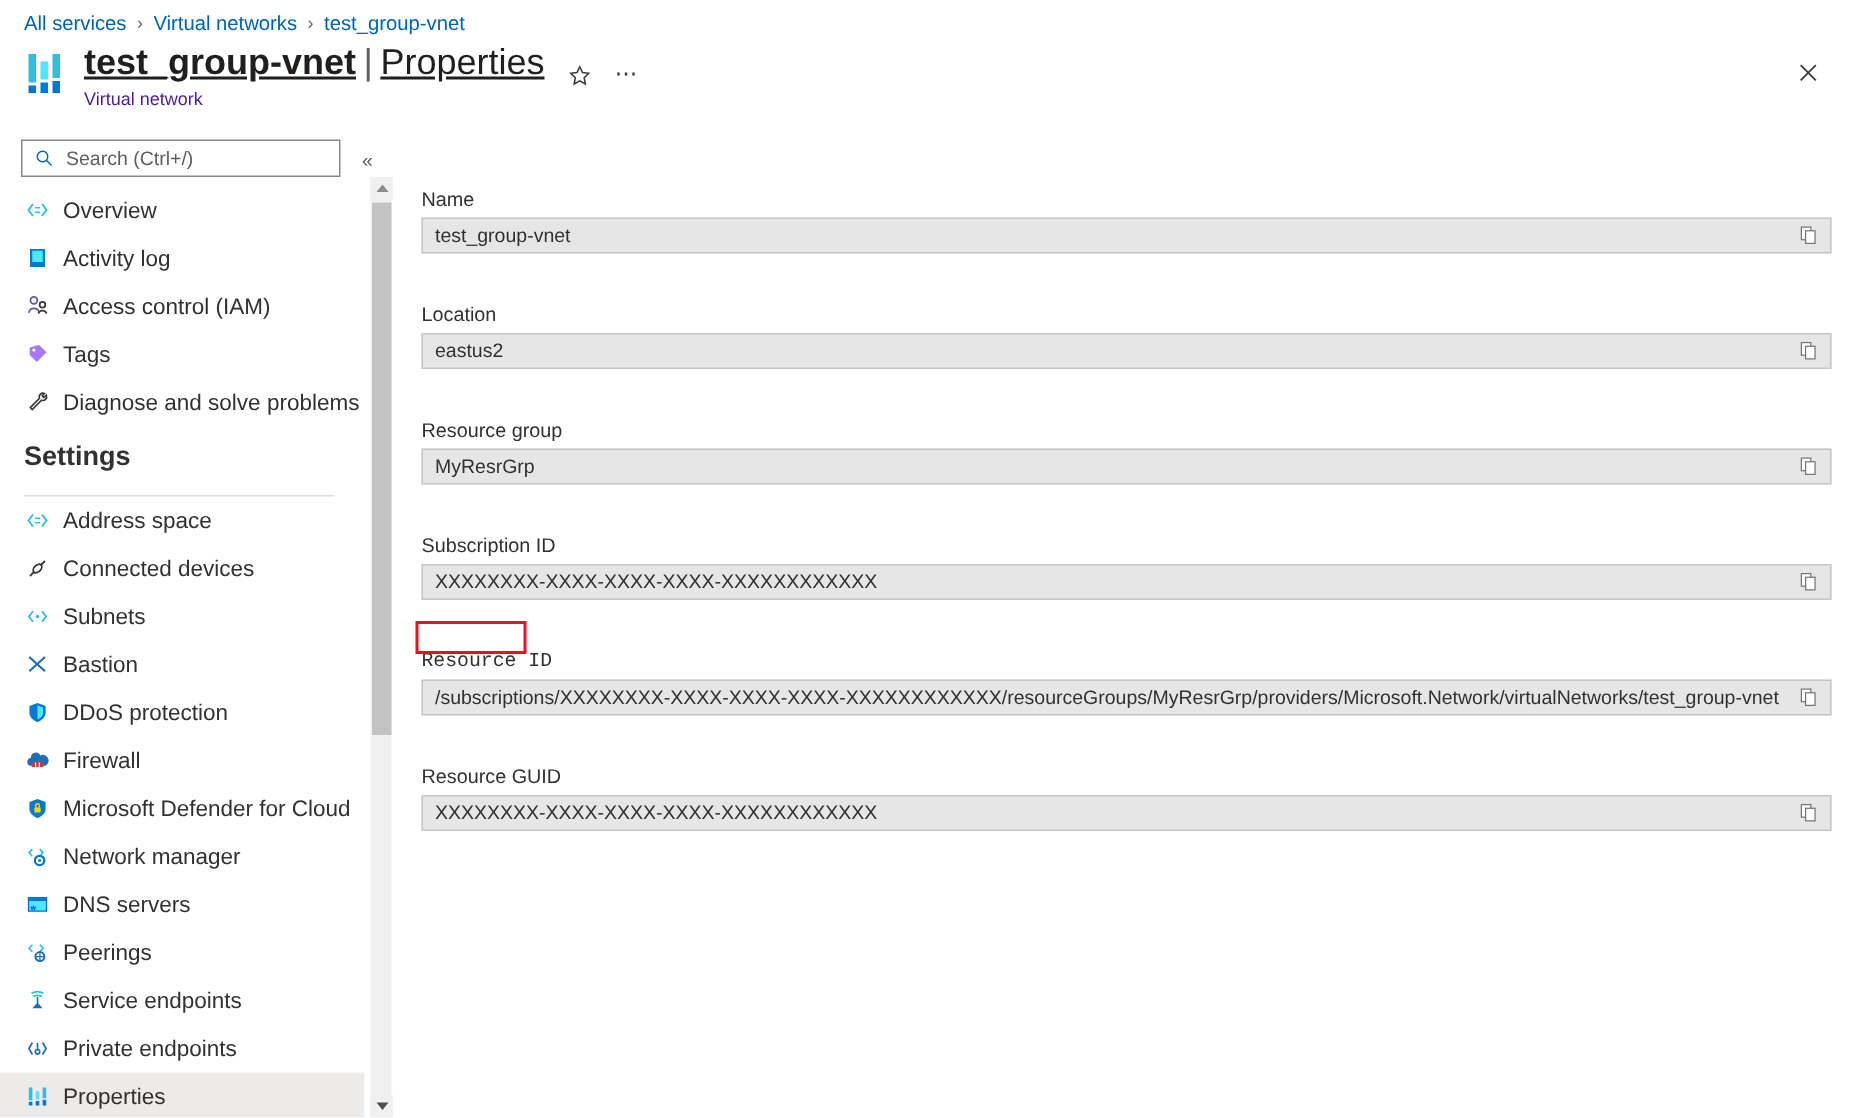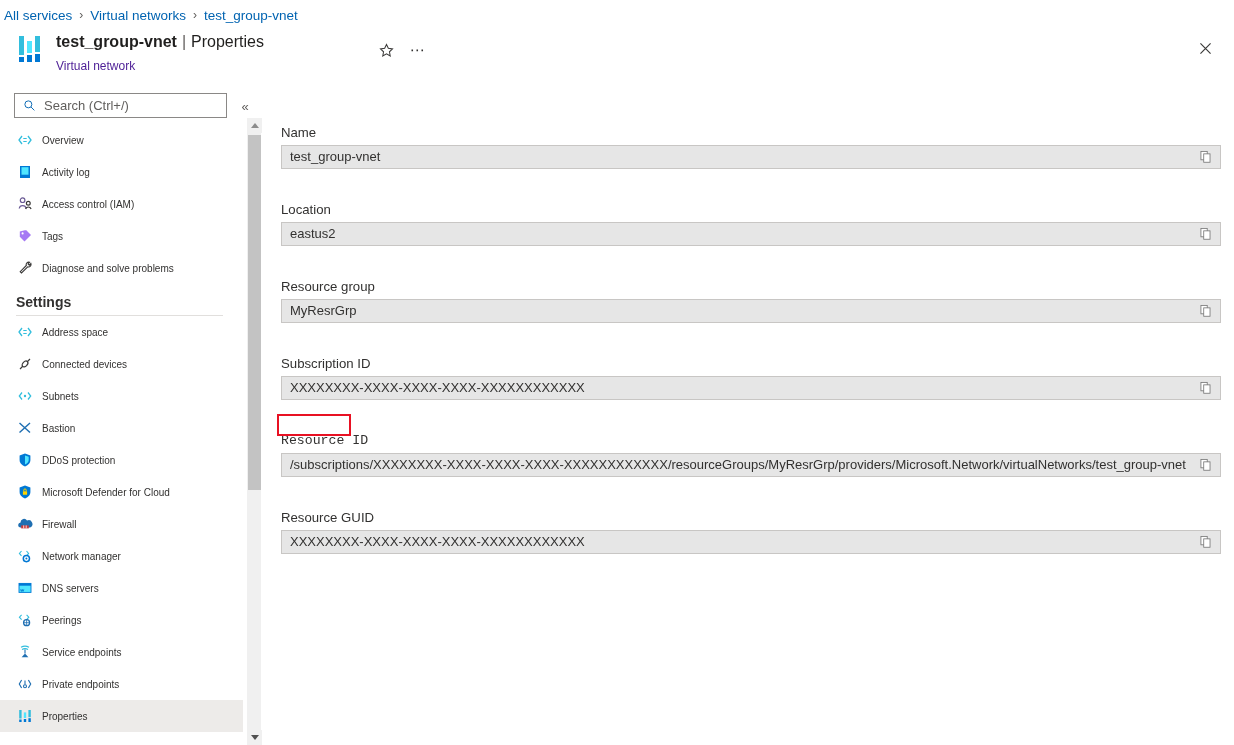--- a/index.html
+++ b/index.html
@@ -9,40 +9,41 @@
     background: #ffffff;
     font-family: "Liberation Sans", sans-serif;
     font-size: 13px;
     color: #323130;
     overflow: hidden;
   }
   #app { position: relative; width: 1234px; height: 745px; }
 
   
   .breadcrumb {
-    position: absolute; left: 4px; top: 5px;
+    position: absolute; left: 16px; top: 5px;
     display: flex; align-items: center;
     font-size: 13.5px;
     height: 20px;
   }
   .crumb { color: #0063b1; cursor: pointer; white-space: nowrap; }
   .crumb-sep { color: #605e5c; margin: 0 7px; font-size: 12px; }
 
   
   .title-row {
     position: absolute; left: 16px; top: 28px;
     display: flex; align-items: flex-start;
     height: 46px;
   }
   .res-icon { width: 30px; height: 34px; margin-right: 10px; margin-top: 4px; flex: 0 0 auto; }
   .title-texts { display: flex; flex-direction: column; }
   .title-main {
-    font-size: 16px; line-height: 28px;
+    font-size: 24px; line-height: 28px;
     color: #201f1e; white-space: nowrap;
     font-weight: 600;
+    text-decoration: underline;
   }
   .title-main .sep { font-weight: 400; color: #605e5c; margin: 0 5px; }
   .title-main .sub-title { font-weight: 400; color: #201f1e; }
   .title-sub { font-size: 12px; color: #4c1d95; margin-top: 3px; }
 
   .hdr-actions {
     position: absolute; left: 372px; top: 36px;
     display: flex; align-items: center; gap: 4px;
   }
   .hdr-btn {
@@ -94,38 +95,38 @@
 
   .navlist {
     position: absolute; left: 0; top: 36px;
     width: 243px; height: 621px;
     overflow: hidden;
   }
   .nav-item {
     display: flex; align-items: center;
     height: 32px; padding-left: 16px;
     cursor: pointer;
-    font-size: 10px; color: #323130;
+    font-size: 15px; color: #323130;
     position: relative;
   }
   .nav-item.selected { background: #edebe9; }
   .nav-ico {
     width: 17px; height: 17px; flex: 0 0 auto;
     margin-right: 9px;
     display: flex; align-items: center; justify-content: center;
   }
   .nav-label { white-space: nowrap; }
 
   .nav-section {
     padding-left: 16px; padding-right: 20px;
     margin-top: 10px;
   }
   .nav-section-title {
-    font-size: 14px; font-weight: 700; color: #323130;
-    margin-bottom: 5px;
+    font-size: 18px; font-weight: 700; color: #323130;
+    margin-bottom: 15px;
   }
   .nav-section-rule { height: 1px; background: #e1dfdd; width: 207px; }
 
   
   .sb-track {
     position: absolute; left: 246px; top: 118px;
     width: 15px; height: 627px;
     background: #f0f0f0;
     border-left: 1px solid #ffffff;
   }
@@ -367,37 +368,37 @@
             <path d="M8 1.6 L13.4 3.6 V8 c0 3.2-2.6 5.3-5.4 6.4 C5.2 13.3 2.6 11.2 2.6 8 V3.6z" fill="#0078d4"></path>
             <path d="M8 3.4 L11.7 4.7 V8 c0 2.3-1.8 3.8-3.7 4.6z" fill="#50e6ff"></path>
           </svg>
         </span>
         <span class="nav-label">DDoS protection</span>
       </div>
 
       <div class="nav-item">
         <span class="nav-ico">
           <svg viewBox="0 0 16 16" width="16" height="16">
+            <path d="M3.1 11.5 a2.6 2.6 0 0 1 .5-5.1 A3.4 3.4 0 0 1 10 4.6 a2.9 2.9 0 0 1 3.2 6.9z" fill="#1f6fb2"></path>
+            <rect x="4.2" y="9.4" width="7.6" height="3" fill="#c93b3b"></rect>
+            <path d="M6.7 9.4 v3 M9.2 9.4 v3" stroke="#ffffff" stroke-width="0.8"></path>
+          </svg>
+        </span>
+        <span class="nav-label">Firewall</span>
+      </div>
+
+      <div class="nav-item">
+        <span class="nav-ico">
+          <svg viewBox="0 0 16 16" width="16" height="16">
             <path d="M8 1.6 L13.4 3.6 V8 c0 3.2-2.6 5.3-5.4 6.4 C5.2 13.3 2.6 11.2 2.6 8 V3.6z" fill="#0078d4"></path>
             <rect x="5.9" y="7.2" width="4.2" height="3.5" rx="0.5" fill="#ffd400"></rect>
             <path d="M6.8 7.2 V6.1 a1.2 1.2 0 0 1 2.4 0 V7.2" fill="none" stroke="#ffd400" stroke-width="1"></path>
           </svg>
         </span>
         <span class="nav-label">Microsoft Defender for Cloud</span>
-      </div>
-
-      <div class="nav-item">
-        <span class="nav-ico">
-          <svg viewBox="0 0 16 16" width="16" height="16">
-            <path d="M3.1 11.5 a2.6 2.6 0 0 1 .5-5.1 A3.4 3.4 0 0 1 10 4.6 a2.9 2.9 0 0 1 3.2 6.9z" fill="#1f6fb2"></path>
-            <rect x="4.2" y="9.4" width="7.6" height="3" fill="#c93b3b"></rect>
-            <path d="M6.7 9.4 v3 M9.2 9.4 v3" stroke="#ffffff" stroke-width="0.8"></path>
-          </svg>
-        </span>
-        <span class="nav-label">Firewall</span>
       </div>
 
       <div class="nav-item">
         <span class="nav-ico">
           <svg viewBox="0 0 16 16" width="16" height="16">
             <path d="M4.5 3 L2.4 5.4 L4.5 7.8 M9.5 3 L11.6 5.4 L9.5 7.8" fill="none" stroke="#32bedd" stroke-width="1.1"></path>
             <circle cx="9.4" cy="10.6" r="3.1" fill="none" stroke="#0078d4" stroke-width="1.5"></circle>
             <circle cx="9.4" cy="10.6" r="1" fill="#0078d4"></circle>
           </svg>
         </span>

